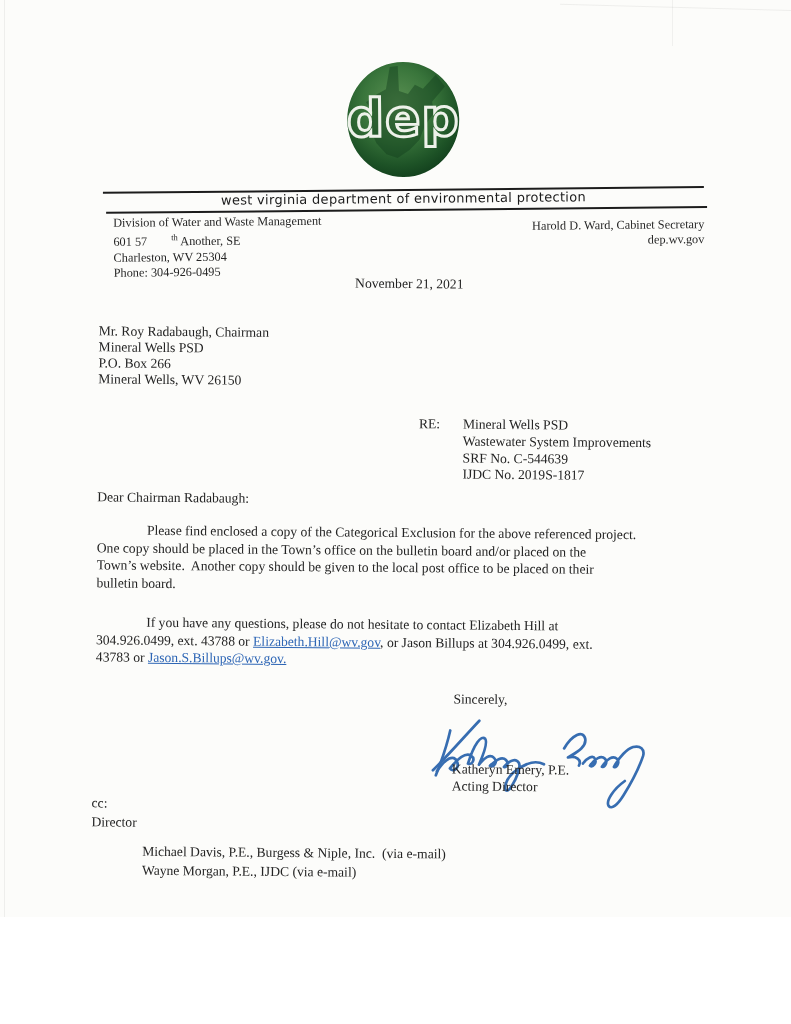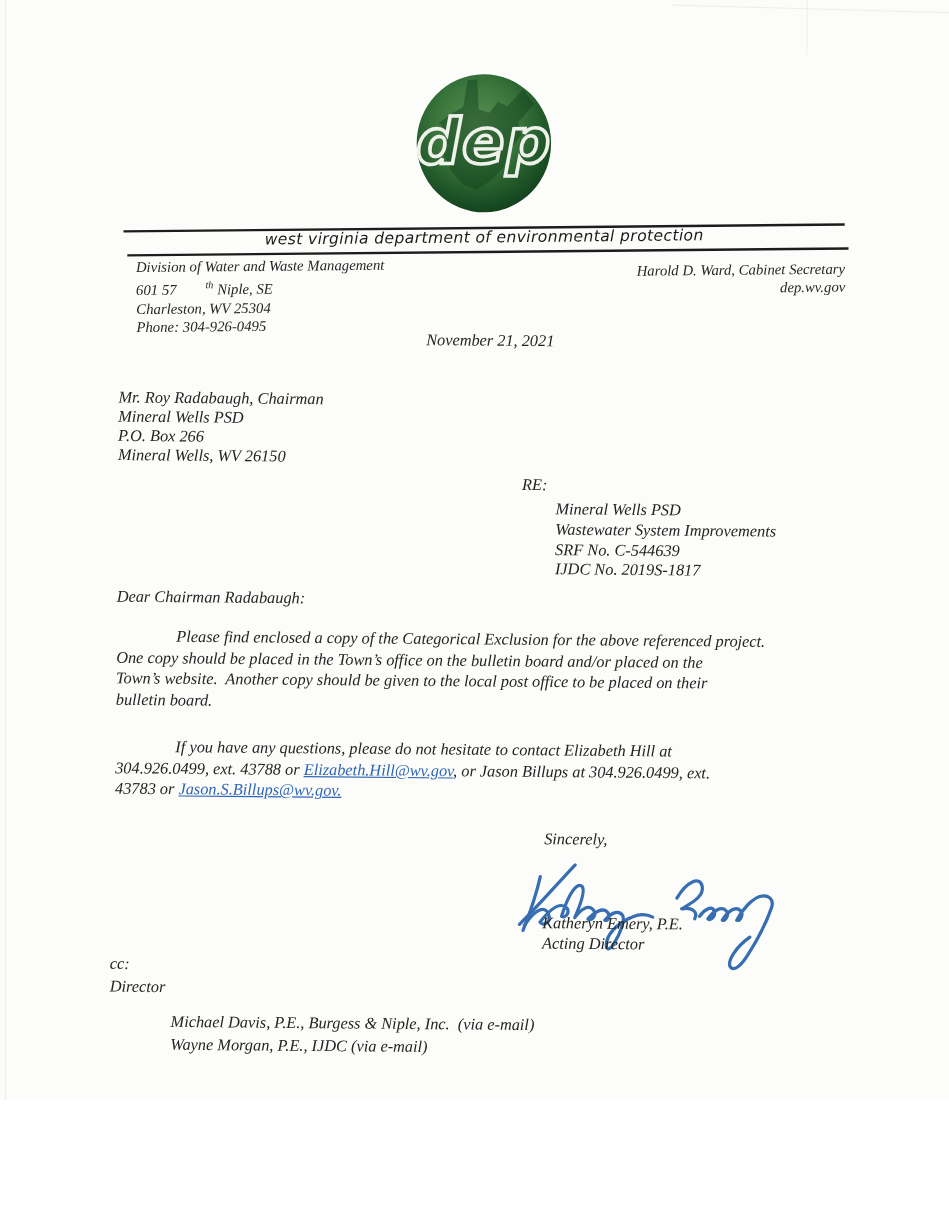--- a/index.html
+++ b/index.html
@@ -1,21 +1,20 @@
 <!DOCTYPE html>
 <html><head>
 <meta charset="utf-8">
 <style>
   html,body { margin:0; padding:0; background:#ffffff; }
   .page {
     position:relative; width:791px; height:917px;
     background:#fcfcfa; overflow:hidden;
     font-family:"Liberation Serif", serif;
     color:#242424;
-    font-style:italic;
   }
   .abs { position:absolute; }
   .pre { white-space:pre; }
 
   
   .edge-line-left { position:absolute; left:4px; top:0; width:1px; height:100%; background:rgba(120,120,120,0.10); }
   .crease-top  { position:absolute; left:560px; top:7px; width:240px; height:1px; background:rgba(120,120,120,0.10); transform:rotate(1.6deg); }
   .crease-vert { position:absolute; left:672px; top:0; width:1px; height:46px; background:rgba(120,120,120,0.09); }
 
   
@@ -29,21 +28,21 @@
     font-family:"DejaVu Sans", sans-serif; font-size:13px; letter-spacing:0.3px; color:#1b1b1b;
   }
   .division { left:113px; top:213px; font-size:12.3px; line-height:15.3px; color:#262626; }
   .division sup { font-size:8.5px;padding-left:24px; }
   .official { left:404px; top:220px; width:300px; text-align:right; font-size:12.3px; line-height:15.3px; color:#262626; }
 
   
   .letterbody { position:absolute; inset:0; transform:rotate(0.5deg); transform-origin:400px 300px; font-size:13.6px; }
   .date { left:355px; top:276px; }
   .recipient { left:99px; top:326px; line-height:16px; }
-  .re-label { left:420px; top:396px;margin-left:16px; }
+  .re-label { left:420px; top:416px; }
   .re-lines { left:464px; top:416px; line-height:16.8px; }
   .salutation { left:99px; top:492px; }
   .para { left:99px; top:524px; line-height:17.6px; }
   .para2 { top:616px; }
   .indent { padding-left:50px; }
   .email-link { color:#2e66b5; text-decoration:underline; text-decoration-color:#2e66b5; }
   .closing { left:457px; top:691px; }
   .signature-svg { left:428px; top:700px; width:245px; height:115px; pointer-events:none; }
   .signer { left:456px; top:760px; line-height:17px; }
   .enclosure { left:96px; top:817px; }
@@ -82,21 +81,21 @@
         <text x="57" y="75" text-anchor="middle" font-family="DejaVu Sans, sans-serif" font-weight="bold" font-size="52" fill="none" stroke="#eef2ea" stroke-width="3" letter-spacing="1">dep</text>
       </svg>
     </div>
 
     <div class="abs rule rule1"></div>
     <div class="abs banner">west virginia department of environmental protection</div>
     <div class="abs rule rule2"></div>
 
     <div class="abs division">
       <div>Division of Water and Waste Management</div>
-      <div><span>601 57</span><sup>th</sup><span> Niple, SE</span></div>
+      <div><span>601 57</span><sup>th</sup><span> Another, SE</span></div>
       <div>Charleston, WV 25304</div>
       <div>Phone: 304-926-0495</div>
     </div>
 
     <div class="abs official">
       <div>Harold D. Ward, Cabinet Secretary</div>
       <div>dep.wv.gov</div>
     </div>
   </div>
 

